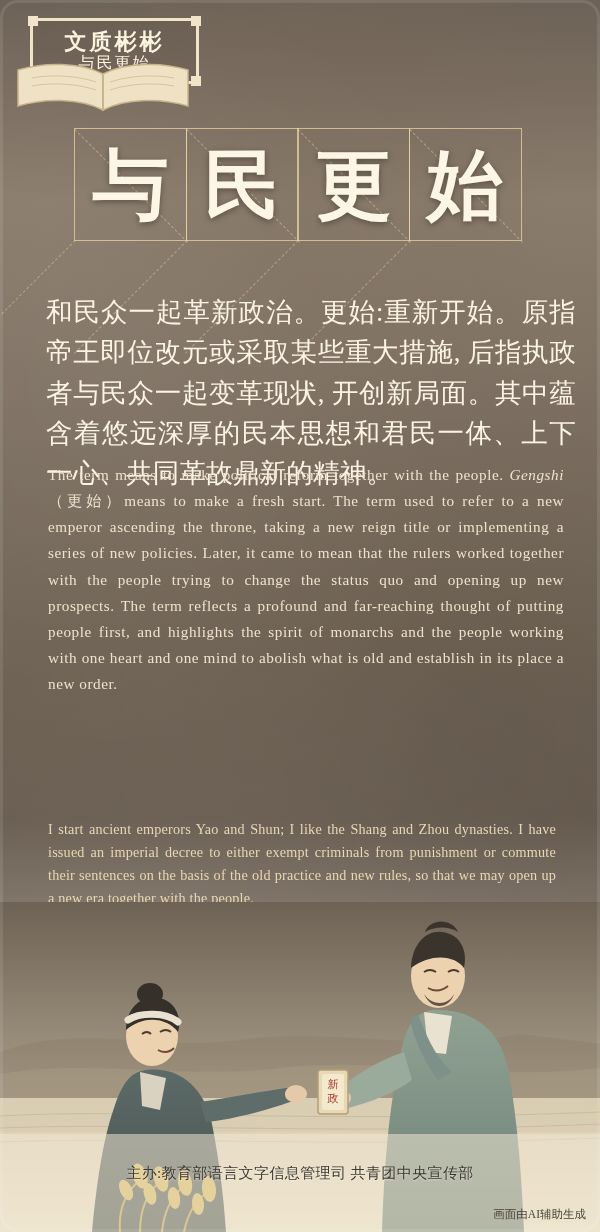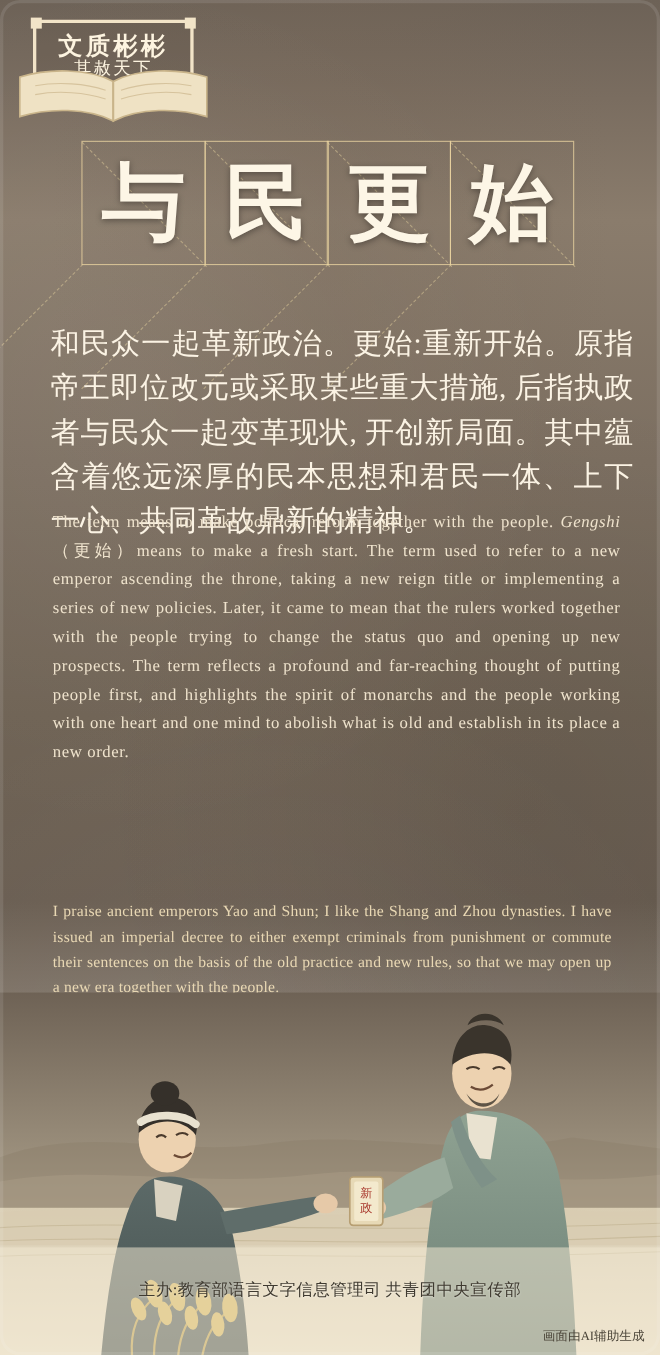--- a/index.html
+++ b/index.html
@@ -59,21 +59,21 @@
   
   .badge {
     position: absolute;
     left: 30px;
     top: 18px;
     width: 168px;
     height: 76px;
   }
   .badge-box {
     position: relative;
-    width: 146px;
+    width: 169px;
     height: 66px;
     border: 3px solid #f2e4c8;
     border-radius: 4px;
     background: rgba(90,78,66,0.25);
     box-sizing: border-box;
     display: flex;
     flex-direction: column;
     align-items: center;
     justify-content: center;
     gap: 2px;
@@ -280,21 +280,21 @@
 <div class="poster">
   <div class="texture"></div>
 
   <div class="badge">
     <div class="badge-box">
       <div class="badge-corner bc-tl"></div>
       <div class="badge-corner bc-tr"></div>
       <div class="badge-corner bc-bl"></div>
       <div class="badge-corner bc-br"></div>
       <div class="badge-line1">文质彬彬</div>
-      <div class="badge-line2">其赦天下</div>
+      <div class="badge-line2">与民更始</div>
     </div>
   </div>
 
   <div class="book">
     <svg width="190" height="54" viewBox="0 0 190 54">
       <path d="M95 14 C72 2, 36 2, 10 10 L10 46 C36 38, 72 38, 95 50 Z" fill="#efe2c4" stroke="#c9b48a" stroke-width="1.5"></path>
       <path d="M95 14 C118 2, 154 2, 180 10 L180 46 C154 38, 118 38, 95 50 Z" fill="#efe2c4" stroke="#c9b48a" stroke-width="1.5"></path>
       <path d="M95 14 L95 50" stroke="#c9b48a" stroke-width="1.5" fill="none"></path>
       <path d="M24 18 C45 14, 70 16, 88 22" stroke="#d6c39d" stroke-width="1" fill="none"></path>
       <path d="M24 26 C45 22, 70 24, 88 30" stroke="#d6c39d" stroke-width="1" fill="none"></path>
@@ -320,21 +320,21 @@
 
 
   <div class="cn-def">和民众一起革新政治。更始:重新开始。原指帝王即位改元或采取某些重大措施, 后指执政者与民众一起变革现状, 开创新局面。其中蕴含着悠远深厚的民本思想和君民一体、上下一心、共同革故鼎新的精神。</div>
 
   <div class="en-def">
     <span>The term means to make political reform together with the people. </span><i>Gengshi</i><span>（更始）means to make a fresh start. The term used to refer to a new emperor ascending the throne, taking a new reign title or implementing a series of new policies. Later, it came to mean that the rulers worked together with the people trying to change the status quo and opening up new prospects. The term reflects a profound and far-reaching thought of putting people first, and highlights the spirit of monarchs and the people working with one heart and one mind to abolish what is old and establish in its place a new order.</span>
   </div>
 
 
   <div class="quote-en">
-    <span>I praise ancient emperors Yao and Shun; I like the Shang and Zhou dynasties. I have issued an imperial decree to either exempt criminals from punishment or commute their sentences on the basis of the old practice and new rules, so that we may open up a new era together with the people.</span>
+    <span>I start ancient emperors Yao and Shun; I like the Shang and Zhou dynasties. I have issued an imperial decree to either exempt criminals from punishment or commute their sentences on the basis of the old practice and new rules, so that we may open up a new era together with the people.</span>
     <span class="quote-en-src">—The History of the Han Dynasty</span>
   </div>
 
   <div class="illustration">
     <svg width="600" height="330" viewBox="0 0 600 330">
       <defs>
         <linearGradient id="sky" x1="0" y1="0" x2="0" y2="1">
           <stop offset="0%" stop-color="#6e6255"></stop>
           <stop offset="45%" stop-color="#9b8f7c"></stop>
           <stop offset="75%" stop-color="#cfc3ab"></stop>

